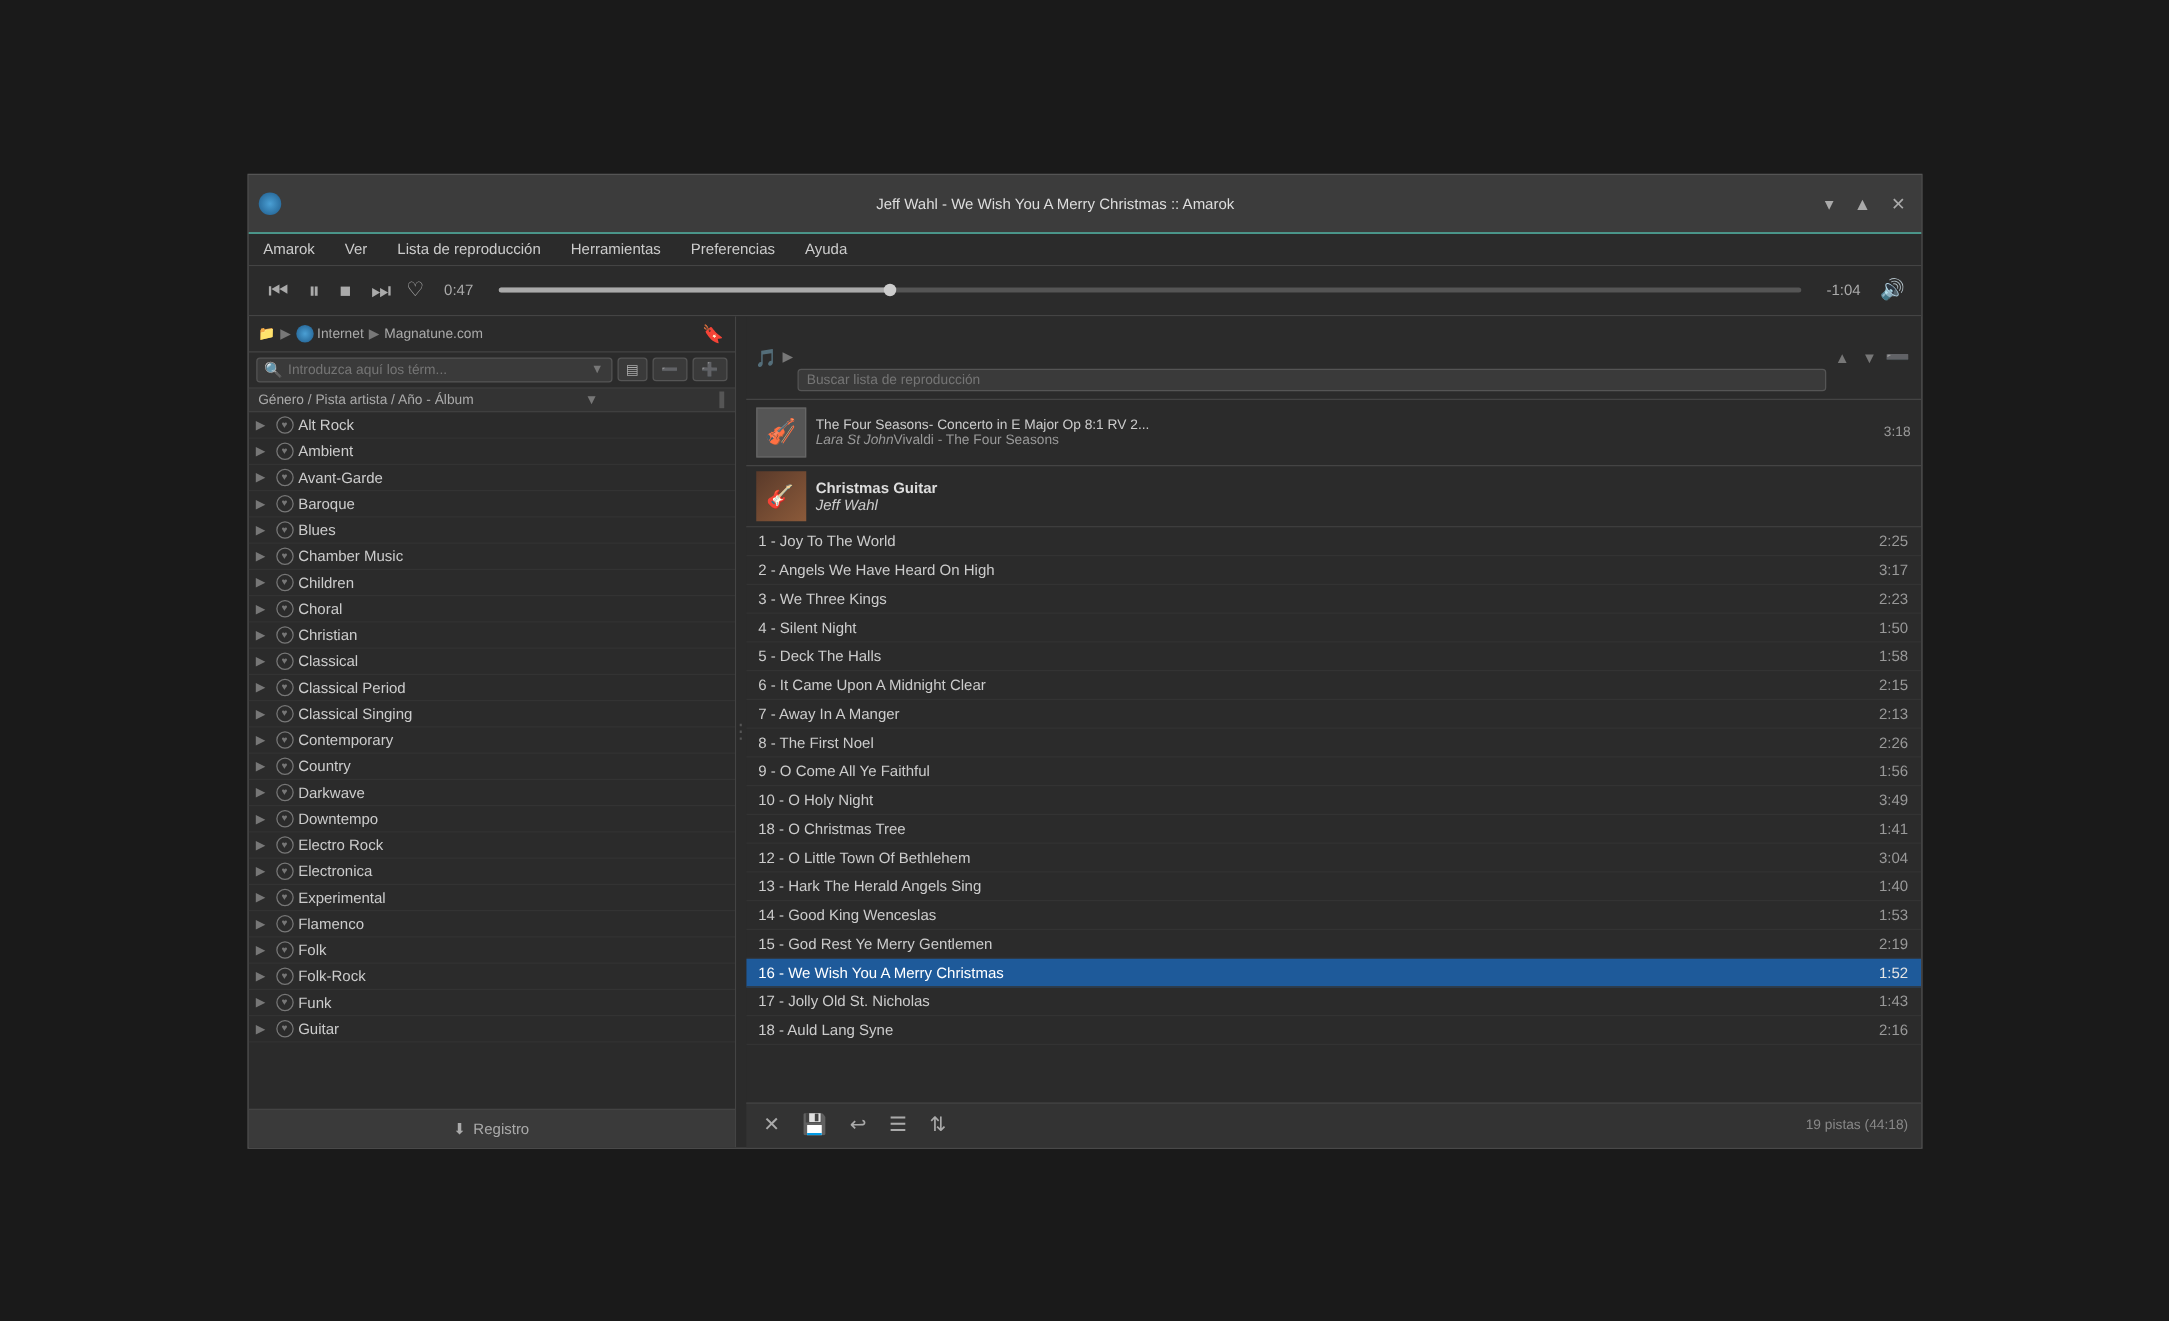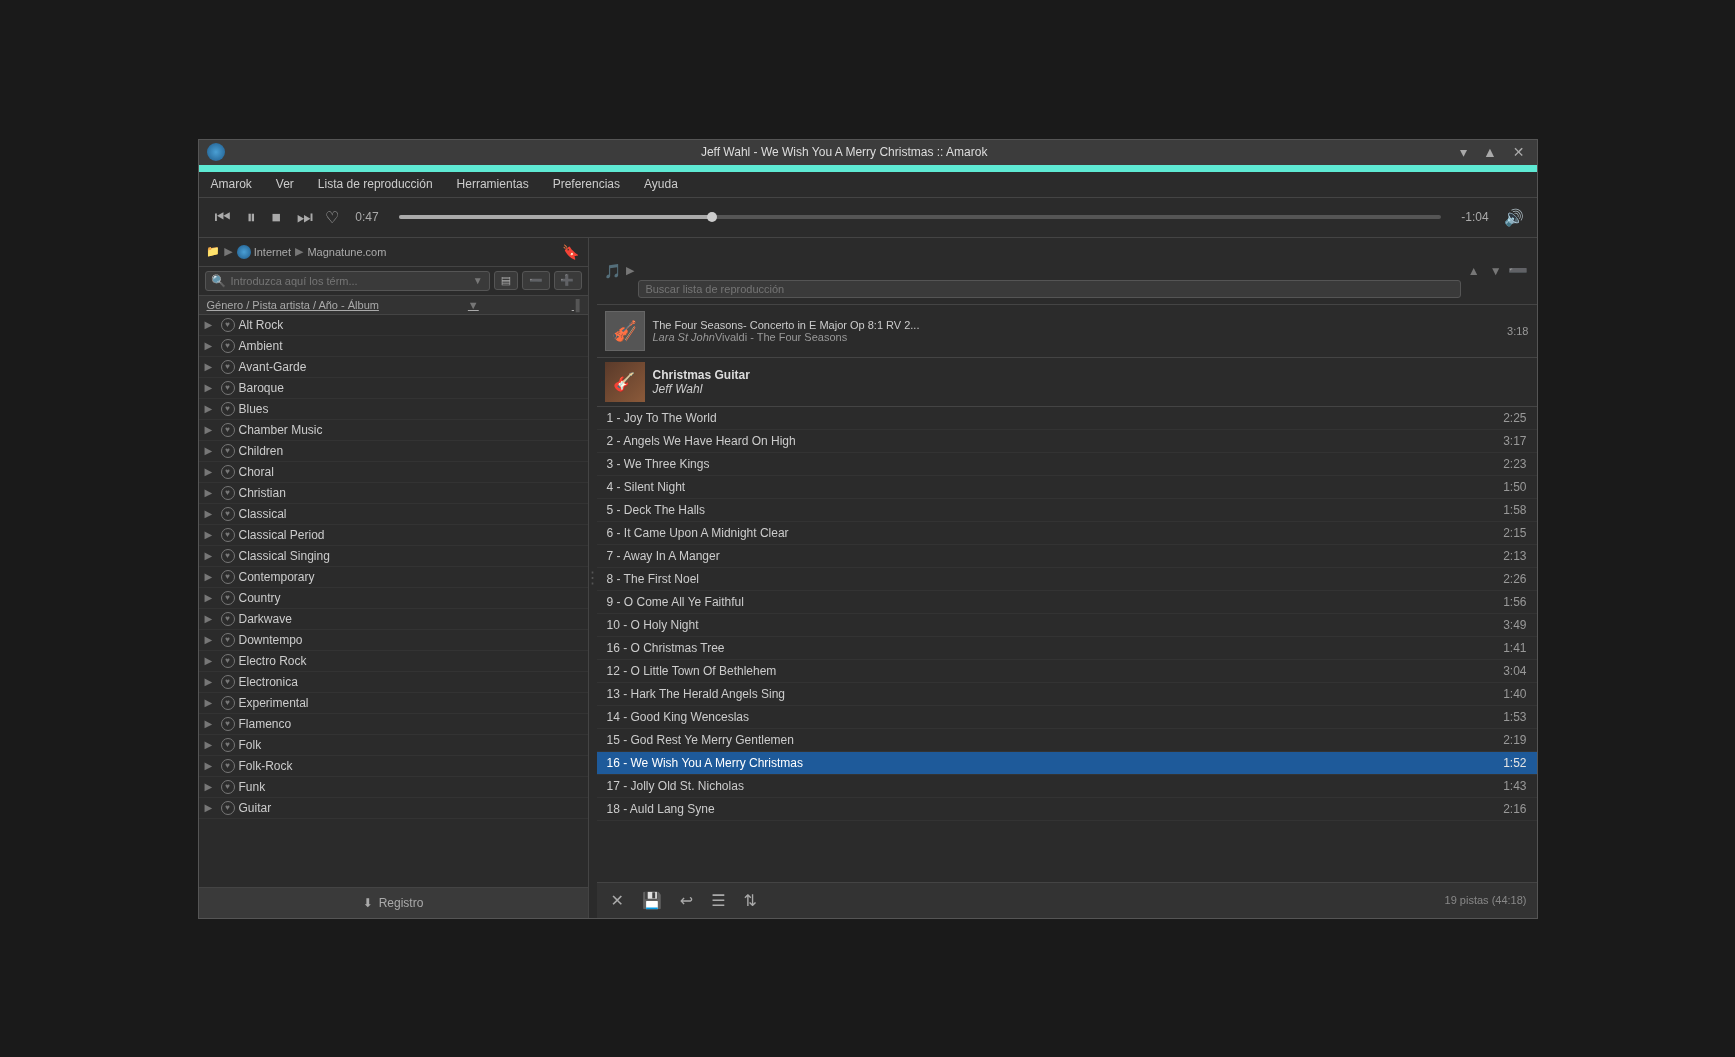--- a/index.html
+++ b/index.html
@@ -19,26 +19,26 @@
       height: 780px;
       background: #2b2b2b;
       border: 1px solid #555;
       display: flex;
       flex-direction: column;
       position: relative;
     }
     
     .titlebar {
       background: #3c3c3c;
-      height: 32px;
+      height: 47px;
       display: flex;
       align-items: center;
       justify-content: space-between;
       padding: 0 8px;
-      border-bottom: 7px solid #5eead4;
+      border-bottom: 1px solid #5eead4;
     }
     .titlebar-icon {
       width: 18px;
       height: 18px;
       background: radial-gradient(circle, #4a9fd4, #1e5a8a);
       border-radius: 50%;
       margin-right: 8px;
       flex-shrink: 0;
     }
     .titlebar-title {
@@ -229,21 +229,20 @@
     
     .group-bar {
       display: flex;
       align-items: center;
       justify-content: space-between;
       padding: 3px 8px;
       background: #333;
       border-bottom: 1px solid #444;
       font-size: 11px;
       color: #aaa;
-      text-decoration: underline;
     }
     
     .genre-list {
       flex: 1;
       overflow-y: auto;
       background: #2b2b2b;
     }
     .genre-list::-webkit-scrollbar { width: 8px; }
     .genre-list::-webkit-scrollbar-track { background: #2b2b2b; }
     .genre-list::-webkit-scrollbar-thumb { background: #555; border-radius: 4px; }
@@ -702,21 +701,21 @@
     </div>
           <div class="track-row">
       <span class="track-num-name">9 - O Come All Ye Faithful</span>
       <span class="track-dur">1:56</span>
     </div>
           <div class="track-row">
       <span class="track-num-name">10 - O Holy Night</span>
       <span class="track-dur">3:49</span>
     </div>
           <div class="track-row">
-      <span class="track-num-name">16 - O Christmas Tree</span>
+      <span class="track-num-name">18 - O Christmas Tree</span>
       <span class="track-dur">1:41</span>
     </div>
           <div class="track-row">
       <span class="track-num-name">12 - O Little Town Of Bethlehem</span>
       <span class="track-dur">3:04</span>
     </div>
           <div class="track-row">
       <span class="track-num-name">13 - Hark The Herald Angels Sing</span>
       <span class="track-dur">1:40</span>
     </div>

